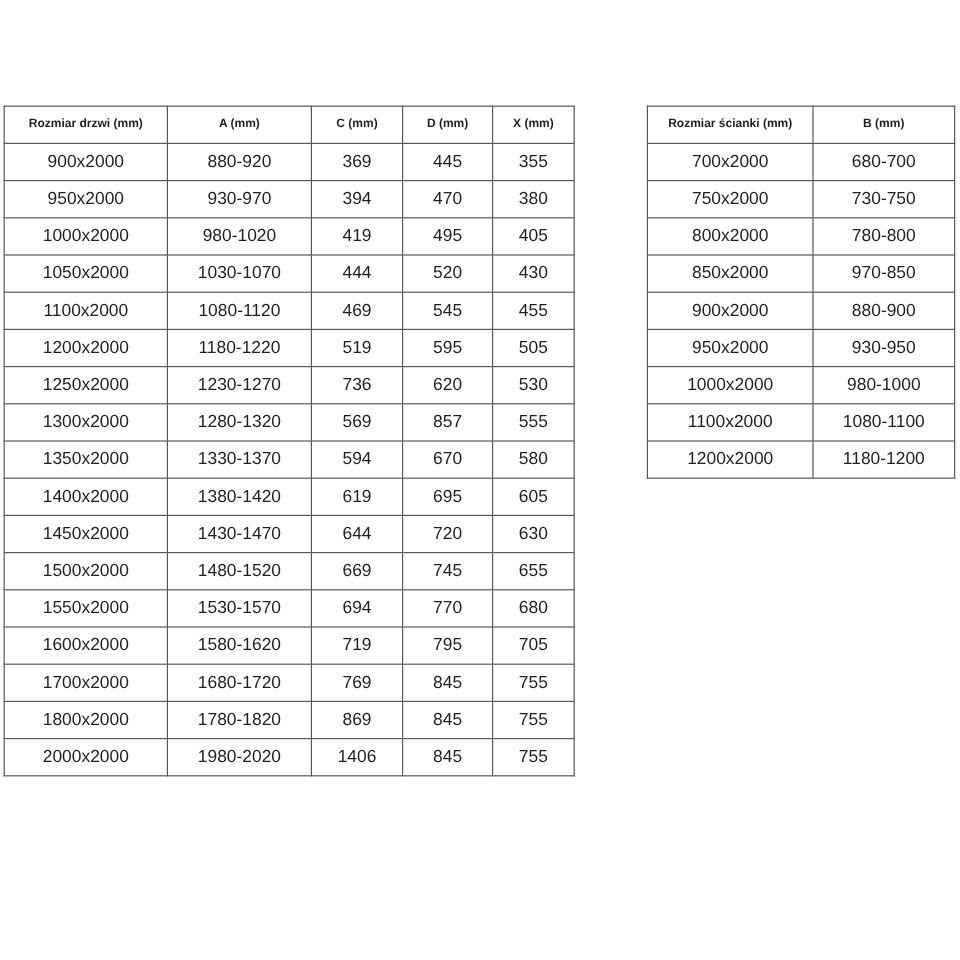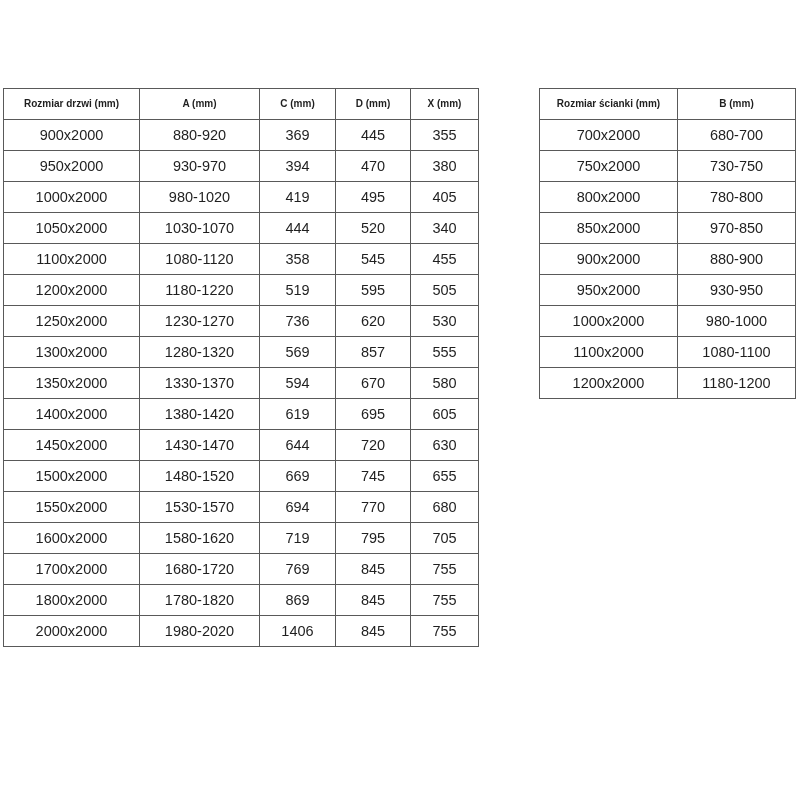--- a/index.html
+++ b/index.html
@@ -100,26 +100,26 @@
           <td>980-1020</td>
           <td>419</td>
           <td>495</td>
           <td>405</td>
         </tr>
         <tr>
           <td>1050x2000</td>
           <td>1030-1070</td>
           <td>444</td>
           <td>520</td>
-          <td>340</td>
+          <td>430</td>
         </tr>
         <tr>
           <td>1100x2000</td>
           <td>1080-1120</td>
-          <td>358</td>
+          <td>469</td>
           <td>545</td>
           <td>455</td>
         </tr>
         <tr>
           <td>1200x2000</td>
           <td>1180-1220</td>
           <td>519</td>
           <td>595</td>
           <td>505</td>
         </tr>

